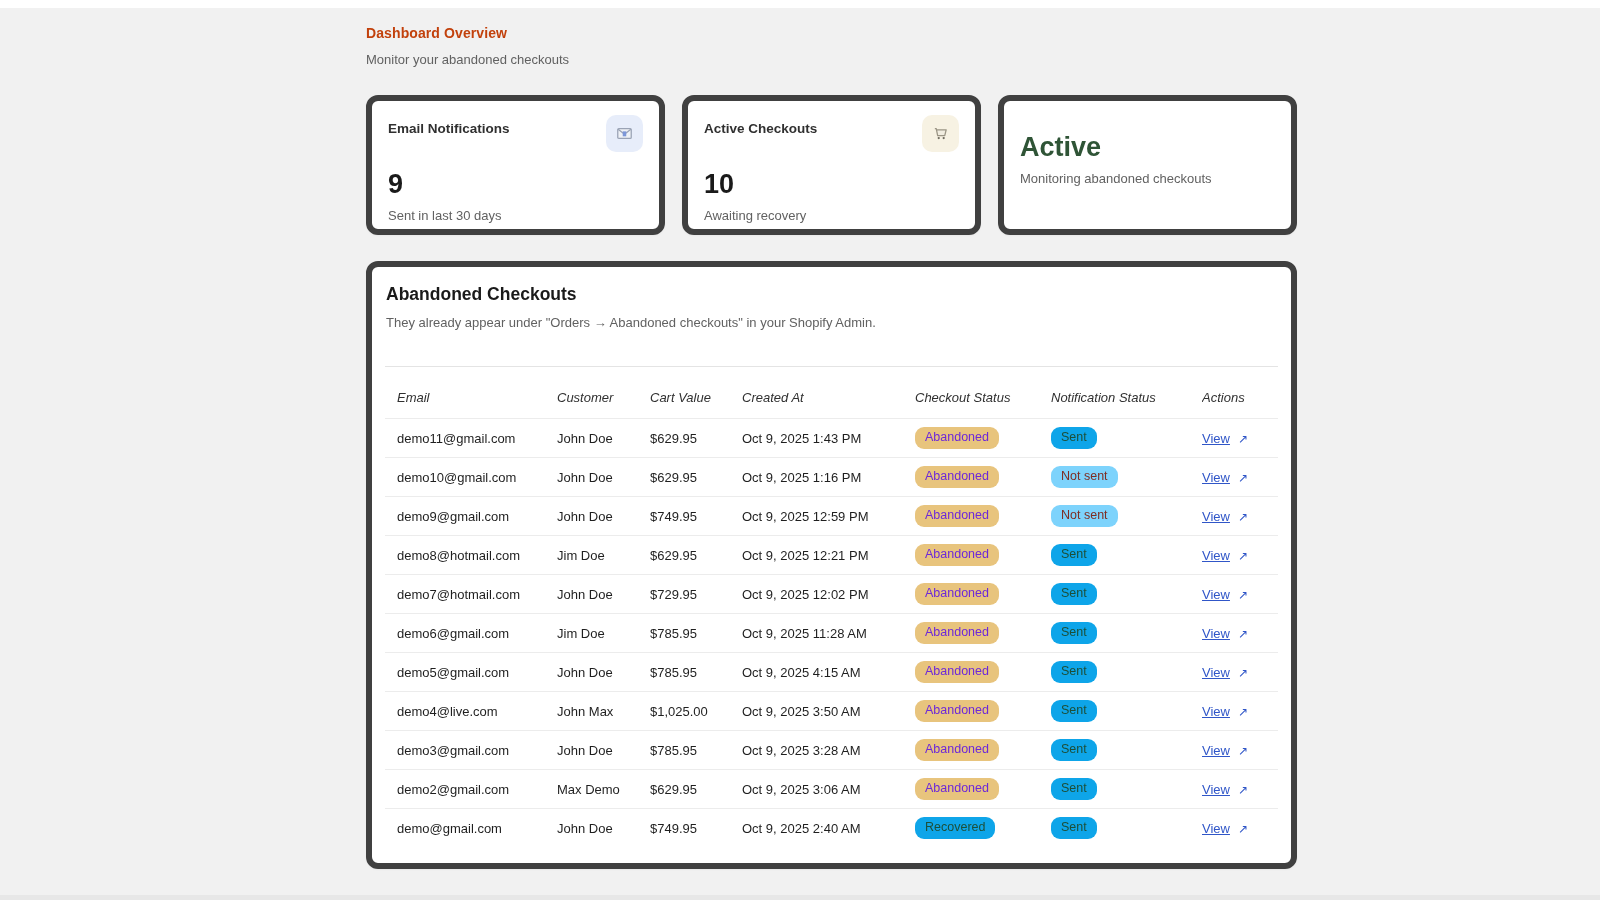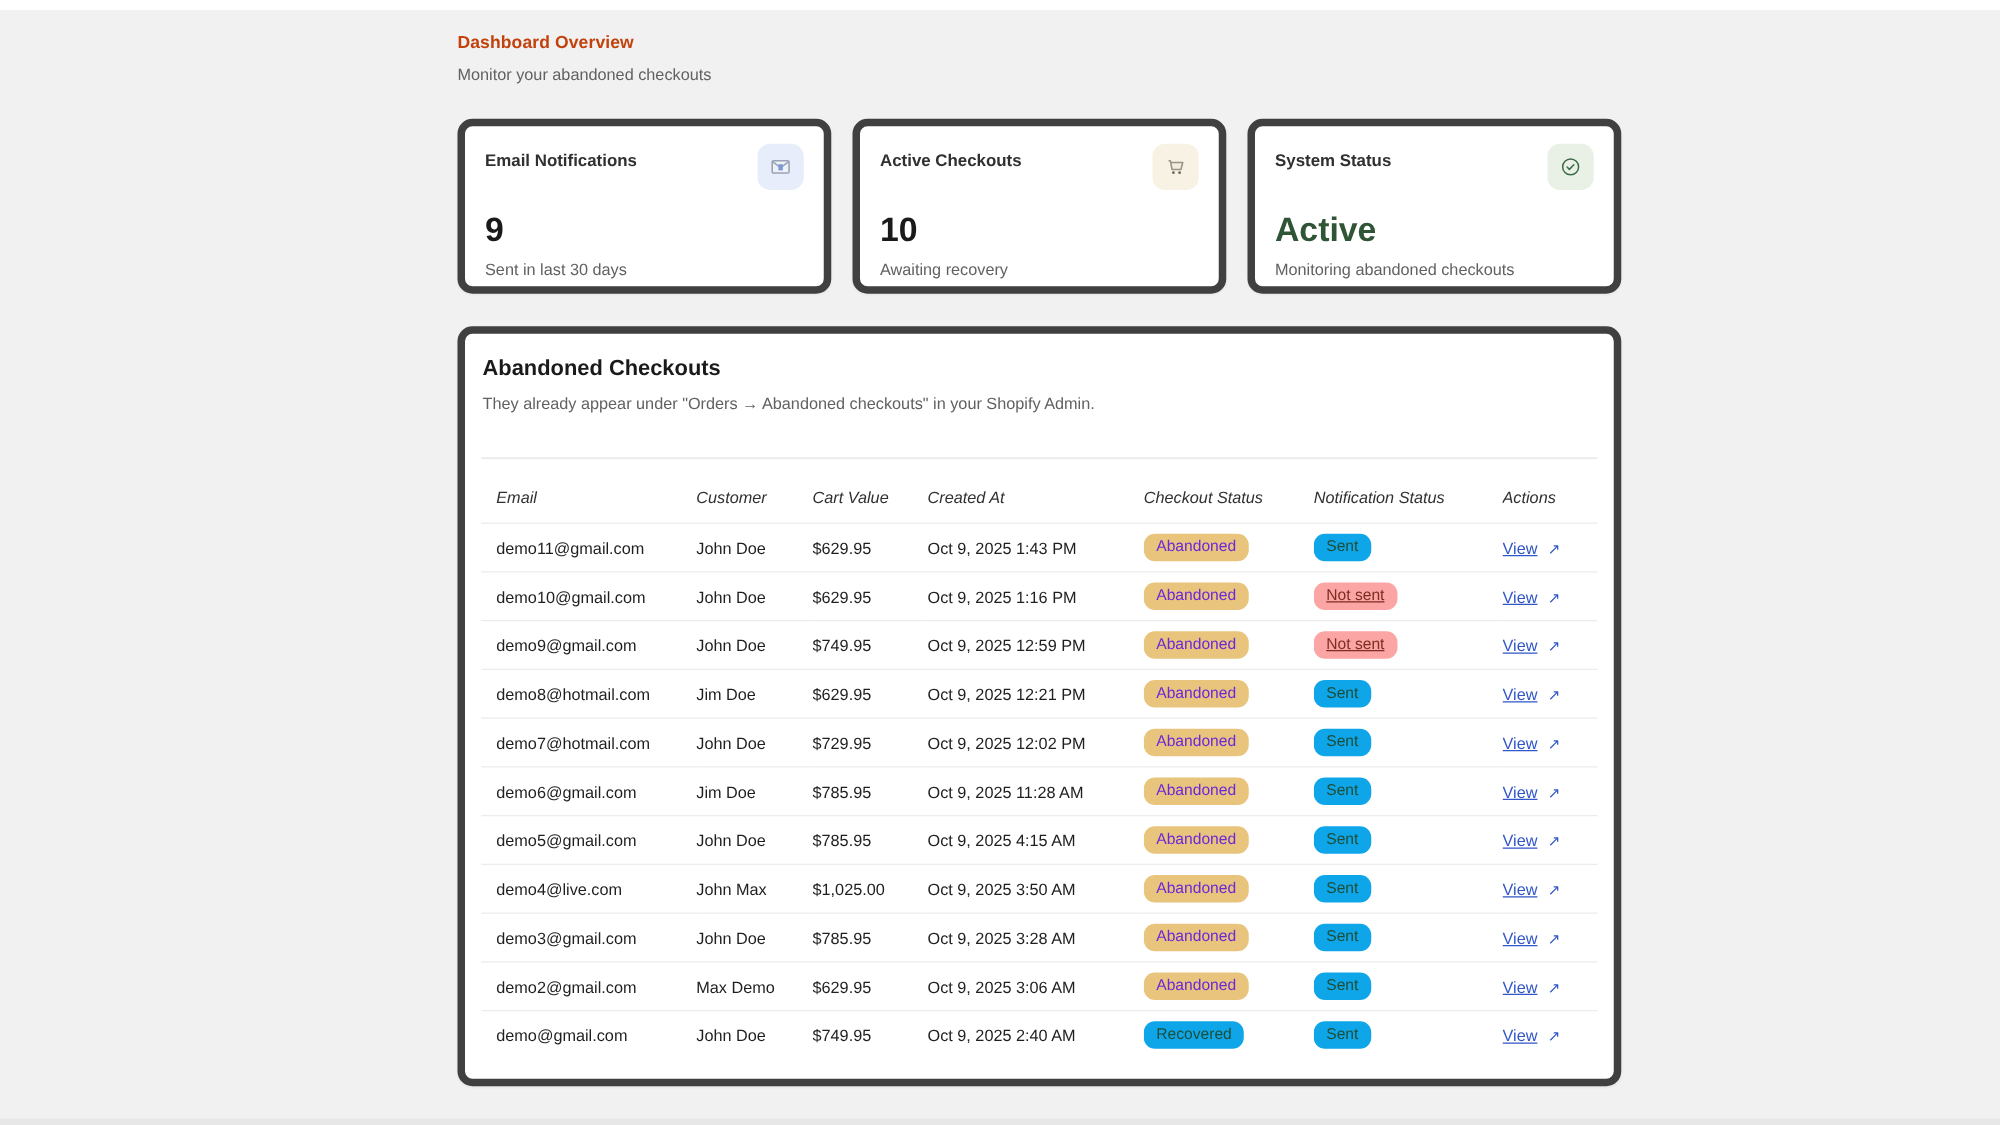--- a/index.html
+++ b/index.html
@@ -141,21 +141,21 @@
   }
   .badge {
     display: inline-block;
     padding: 3px 10px 4px 10px;
     border-radius: 9px;
     font-size: 12.5px;
     line-height: 15px;
   }
   .badge.warning  { background: #e8c47d; color: #6d28d9; }
   .badge.success  { background: #0ea5e9; color: #1d4f38; }
-  .badge.critical { background: #fca5a5; color: #7e2d22; text-decoration: underline; }
+  .badge.critical { background: #7dd3fc; color: #7e2d22; }
   .view-link {
     color: #3056c8;
     font-size: 13px;
     text-decoration: underline;
     cursor: pointer;
     text-align: center;
   }
   .view-arrow {
     color: #3056c8;
     font-size: 12px;
@@ -200,29 +200,20 @@
             <circle cx="9.5" cy="18.5" r="1.6" fill="#6e6a5e"></circle>
             <circle cx="16.5" cy="18.5" r="1.6" fill="#6e6a5e"></circle>
           </svg>
         </div>
       </div>
       <div class="stat-value">10</div>
       <div class="stat-caption">Awaiting recovery</div>
     </div>
 
     <div class="card stat-card">
-      <div class="stat-head">
-        <div class="stat-title">System Status</div>
-        <div class="icon-box green">
-          <svg width="17" height="17" viewBox="0 0 24 24" fill="none">
-            <circle cx="12" cy="12" r="9" stroke="#3a6b46" stroke-width="1.7"></circle>
-            <path d="M8 12.2l2.6 2.6 5-5.2" stroke="#3a6b46" stroke-width="1.7" fill="none" stroke-linecap="round" stroke-linejoin="round"></path>
-          </svg>
-        </div>
-      </div>
       <div class="stat-value green-text">Active</div>
       <div class="stat-caption">Monitoring abandoned checkouts</div>
     </div>
 
   </div>
 
   <div class="card table-card">
     <div class="table-card-head">
       <div class="section-title">Abandoned Checkouts</div>
       <div class="section-subtitle">They already appear under "Orders → Abandoned checkouts" in your Shopify Admin.</div>

